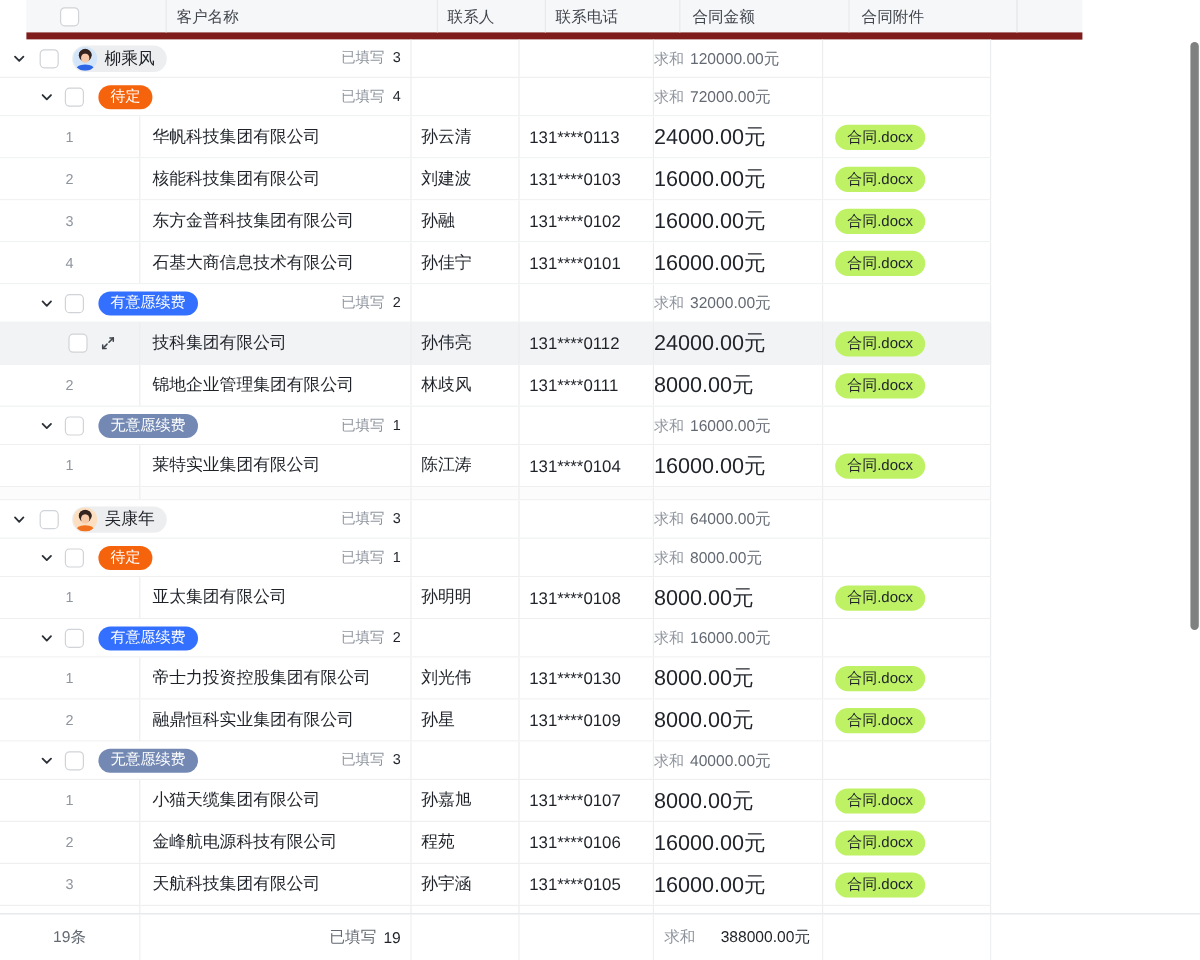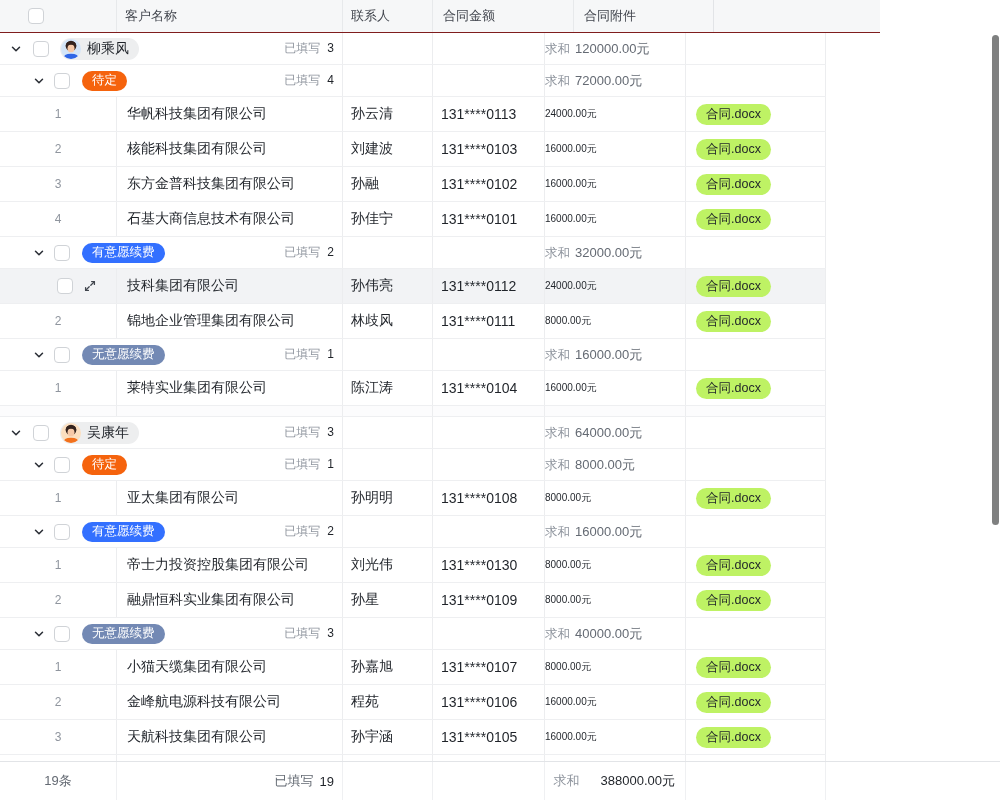--- a/index.html
+++ b/index.html
@@ -6,21 +6,21 @@
   body{
     width:1000px;height:800px;overflow:hidden;background:#fff;
     font-family:"Liberation Sans","DejaVu Sans",sans-serif;color:#1f2329;
   }
   .app{position:relative;width:1000px;height:800px;}
 
   
   .w1{width:117px}.w2{width:226px}.w3{width:90px}.w4{width:112px}.w5{width:141px}.w6{width:140px}.wA{width:343px}
 
   
-  .hdr{display:flex;height:33px;background:#F6F7F8;border-bottom:1px solid #7f1d1d;box-sizing:border-box;width:880px;}
+  .hdr{display:flex;height:33px;background:#F6F7F8;border-bottom:6px solid #7f1d1d;box-sizing:border-box;width:880px;margin-left:22px;}
   .hcell{box-sizing:border-box;height:100%;display:flex;align-items:center;font-size:13px;color:#42464E;
          border-right:1px solid #E7E9EB;overflow:hidden;white-space:nowrap;}
   .hcell.pad{padding-left:8px}
   .hcell.pad10{padding-left:10px}
   .hcell.hlast{border-right:1px solid #E2E4E7;text-align:right;}
   .hfill{flex:1;border-right:none;}
 
   
   .row{display:flex;box-sizing:border-box;background:#fff;border-bottom:1px solid #EEEFF1;width:826px;}
   .row.data{height:35px;}
@@ -44,21 +44,21 @@
   .cb{width:16px;height:16px;flex:none;border:1px solid #D0D3D7;border-radius:4px;background:#fff;box-sizing:border-box;}
   .ownerchip{display:inline-flex;align-items:center;height:22px;background:#EDEEEF;border-radius:11px;
              padding:0 10px 0 1px;gap:6px;}
   .ownerchip .nm{font-size:14px;color:#1F2329;}
   .badge{display:inline-flex;align-items:center;height:20px;padding:0 10px;border-radius:10px;
          color:#fff;font-size:12.5px;}
   .filled{margin-left:auto;padding-right:8px;font-size:12px;color:#8F959E;display:flex;align-items:baseline;}
   .filled .cnt{color:#1F2329;margin-left:7px;font-size:12px;}
   .sum{font-size:13px;color:#646A73;}
   .sum .sl{color:#8F959E;margin-right:5px;font-size:12.5px;}
-  .amount{font-size:10px;color:#1F2329;}
+  .amount{font-size:18px;color:#1F2329;}
 
   .filechip{display:inline-flex;align-items:center;height:21px;padding:0 10px;border-radius:10.5px;
             background:#bef264;font-size:12.5px;color:#1F2329;cursor:pointer;text-align:center;}
 
   .expand{width:14px;height:14px;flex:none;display:flex;align-items:center;justify-content:center;cursor:pointer;}
 
   
   .footer{position:absolute;left:0;bottom:0;width:1000px;height:39px;background:#fff;
           border-top:1px solid #E2E4E7;display:flex;box-sizing:border-box;}
   .fcell{box-sizing:border-box;height:100%;display:flex;align-items:center;border-right:1px solid #EFF0F2;
@@ -79,20 +79,23 @@
 
   <div class="hdr" id="hdr">
       <div class="hcell w1">
         <div class="cb" style="margin-left: 28px;"></div>
       </div>
       <div class="hcell w2 pad">
         <span>客户名称</span>
       </div>
       <div class="hcell w3 pad">
         <span>联系人</span>
+      </div>
+      <div class="hcell w4 pad">
+        <span>联系电话</span>
       </div>
       <div class="hcell w5 pad10">
         <span>合同金额</span>
       </div>
       <div class="hcell w6 pad10 hlast">
         <span>合同附件</span>
       </div>
       <div class="hcell hfill"></div>
     </div>
 

